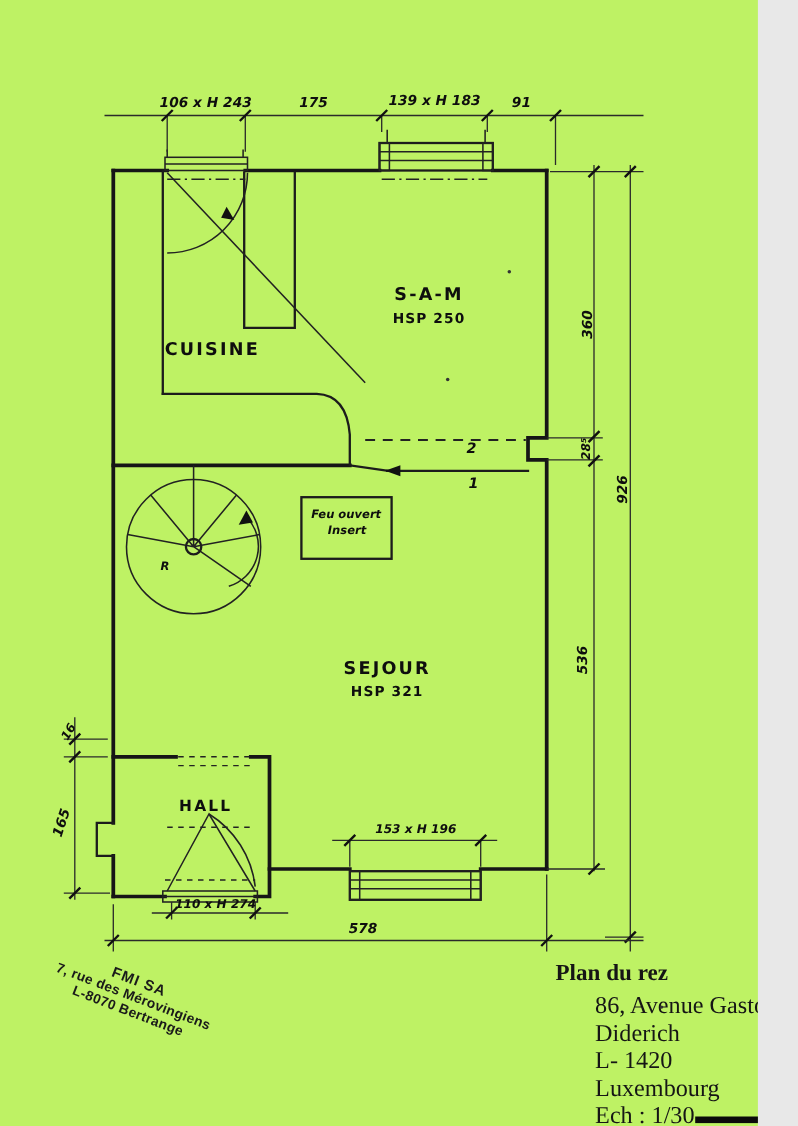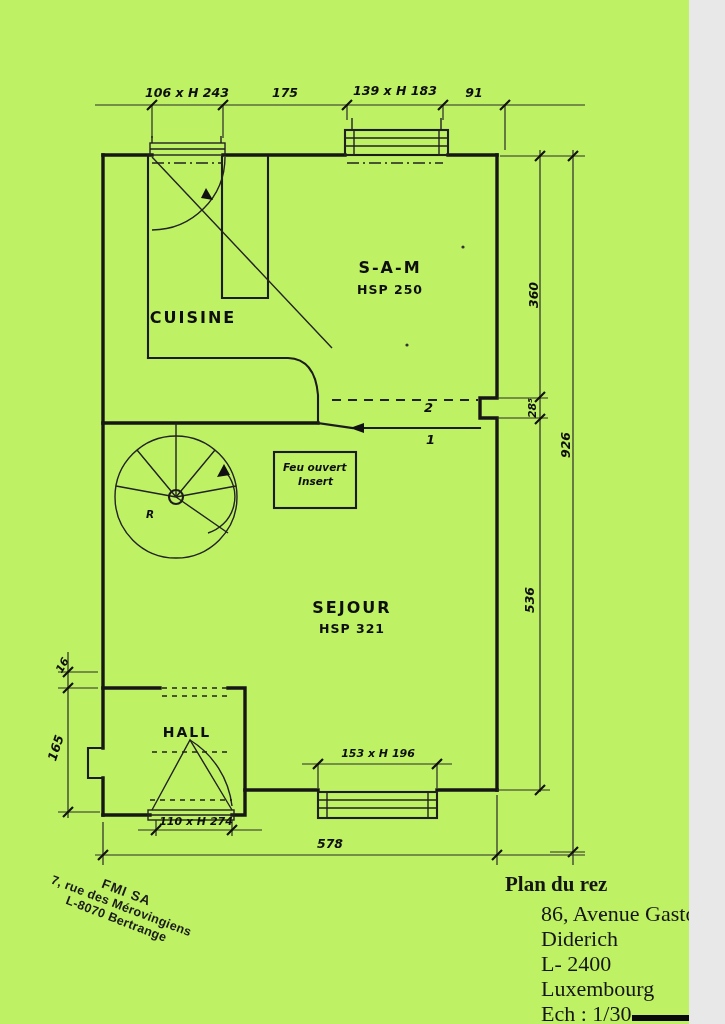--- a/index.html
+++ b/index.html
@@ -197,19 +197,19 @@
 
   <div class="stamp">
     <div class="stamp-company">FMI SA</div>
     <div class="stamp-line">7, rue des Mérovingiens</div>
     <div class="stamp-line">L-8070 Bertrange</div>
   </div>
 
   <div class="title-block">
     <div class="tb-title">Plan du rez</div>
     <div class="tb-line">86, Avenue Gaston Diderich</div>
-    <div class="tb-line">L- 2400 Luxembourg</div>
+    <div class="tb-line">L- 1420 Luxembourg</div>
     <div class="tb-line">Ech : 1/30</div>
   </div>
 
   <div class="artifact"></div>
   <div class="dot" style="left:600px;top:914px;"></div>
 </div>
 
 </body></html>

